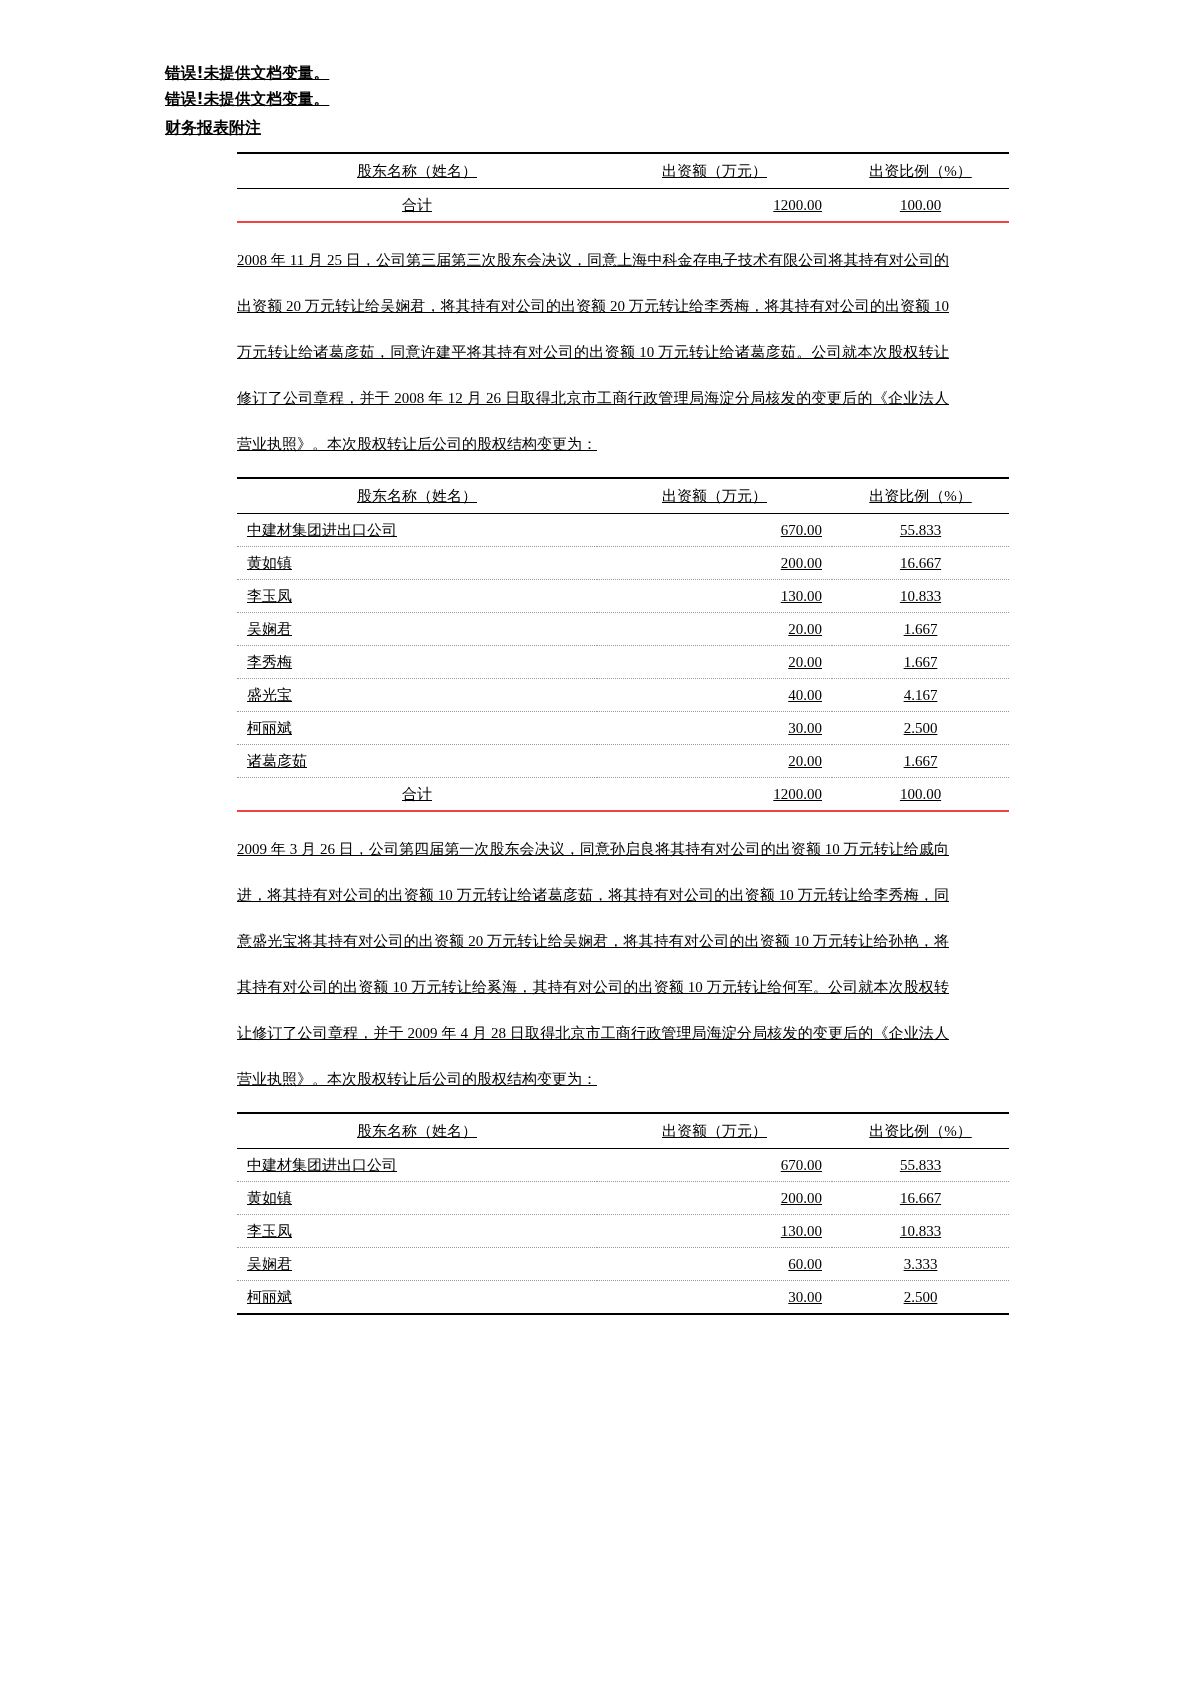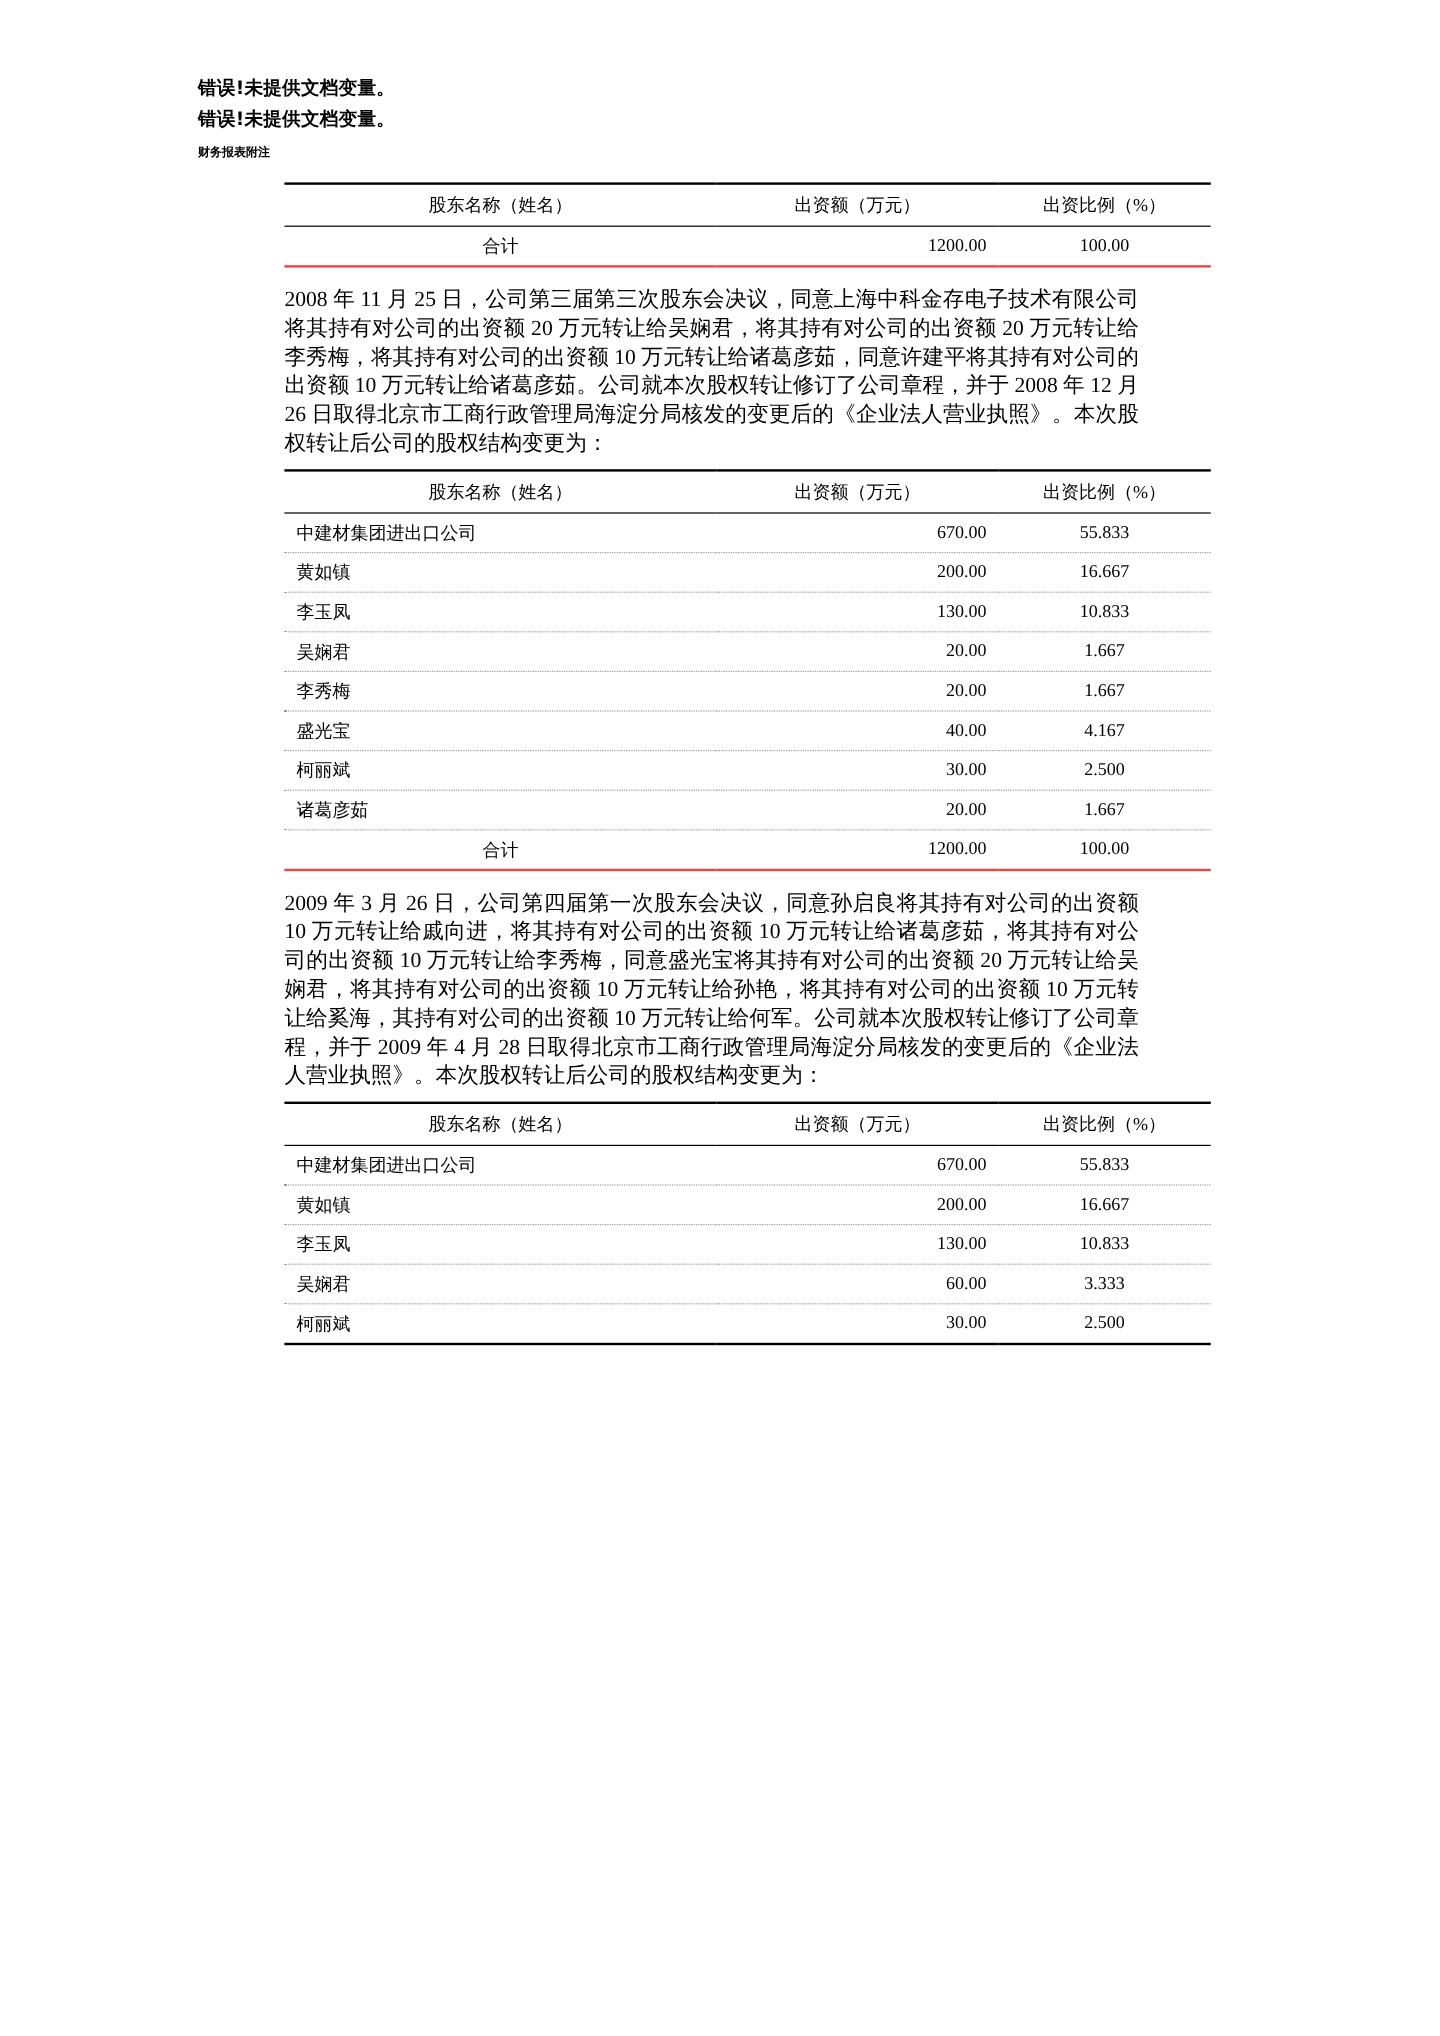--- a/index.html
+++ b/index.html
@@ -12,35 +12,36 @@
     min-height: 1697px;
     font-family: "Liberation Serif", "DejaVu Serif", serif;
     color: #000000;
   }
   .page {
     position: relative;
     width: 1200px;
     min-height: 1697px;
     box-sizing: border-box;
     padding: 60px 255px 24px 165px;
+    text-decoration: underline;
   }
   .header-block {
     margin-bottom: 10px;
   }
   .header-line {
     font-family: "DejaVu Sans", "Liberation Sans", sans-serif;
     font-weight: bold;
     font-size: 15.5px;
     line-height: 26px;
     letter-spacing: 0.2px;
   }
   .header-sub {
     font-family: "DejaVu Sans", "Liberation Sans", sans-serif;
     font-weight: bold;
-    font-size: 10px;
+    font-size: 16px;
     line-height: 28px;
     margin-top: 2px;
   }
   table.doc-table {
     border-collapse: collapse;
     width: 712px;
     margin: 6px 0 6px 72px;
     table-layout: fixed;
   }
   table.doc-table.t1 { margin-top: 8px; }
@@ -65,22 +66,22 @@
   table.doc-table tr.last-row td {
     border-bottom: 2px solid #000;
   }
   td.c-name { text-align: left; padding-left: 30px; width: 340px; }
   td.c-amount { text-align: right; padding-right: 28px; width: 215px; }
   td.c-ratio { text-align: center; width: 157px; }
   tr.head td.c-name, tr.head td.c-amount, tr.head td.c-ratio { text-align: center; padding-right: 10px; padding-left: 10px; margin-top: 16px;}
   tr.total td.c-name { text-align: center; padding-left: 10px; }
 
   p.para {
-    font-size: 18px;
-    line-height: 24px;
+    font-size: 15px;
+    line-height: 46px;
     margin: 14px 0 10px 72px;
     width: 712px;
     text-align: justify;
     text-justify: inter-ideograph;
     text-indent: 0;
   }
 </style>
 </head>
 <body>
 

